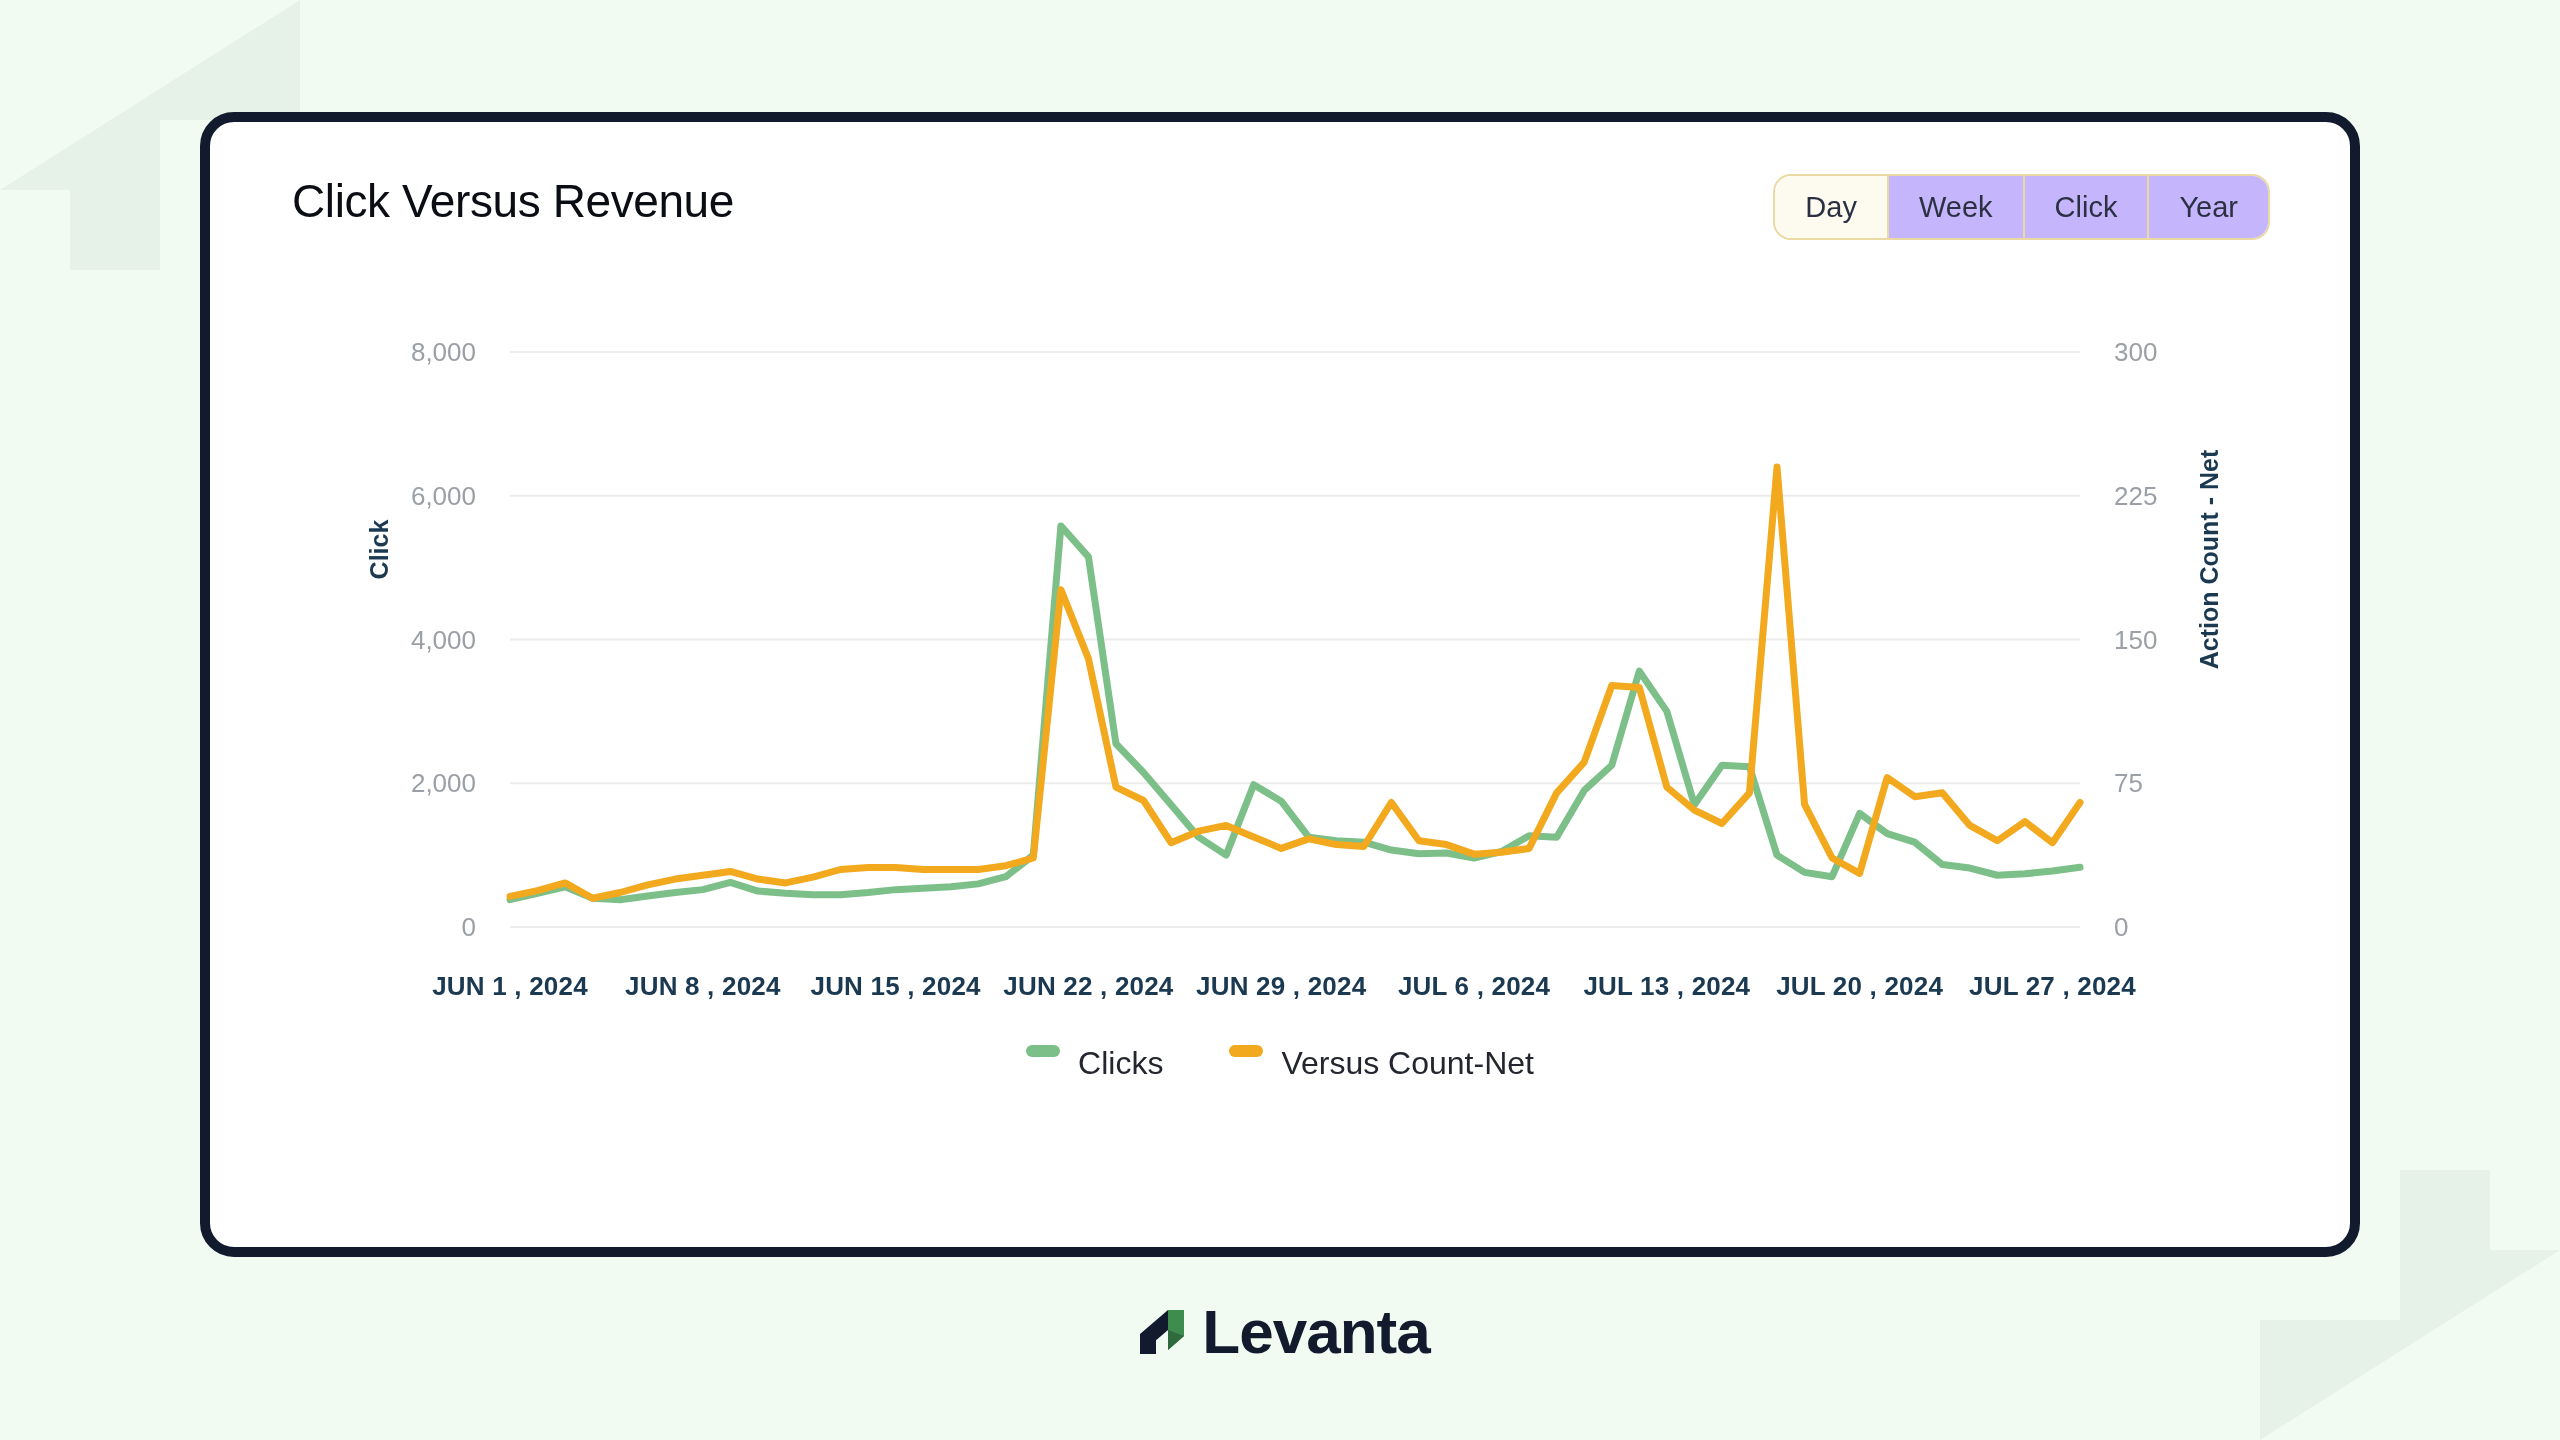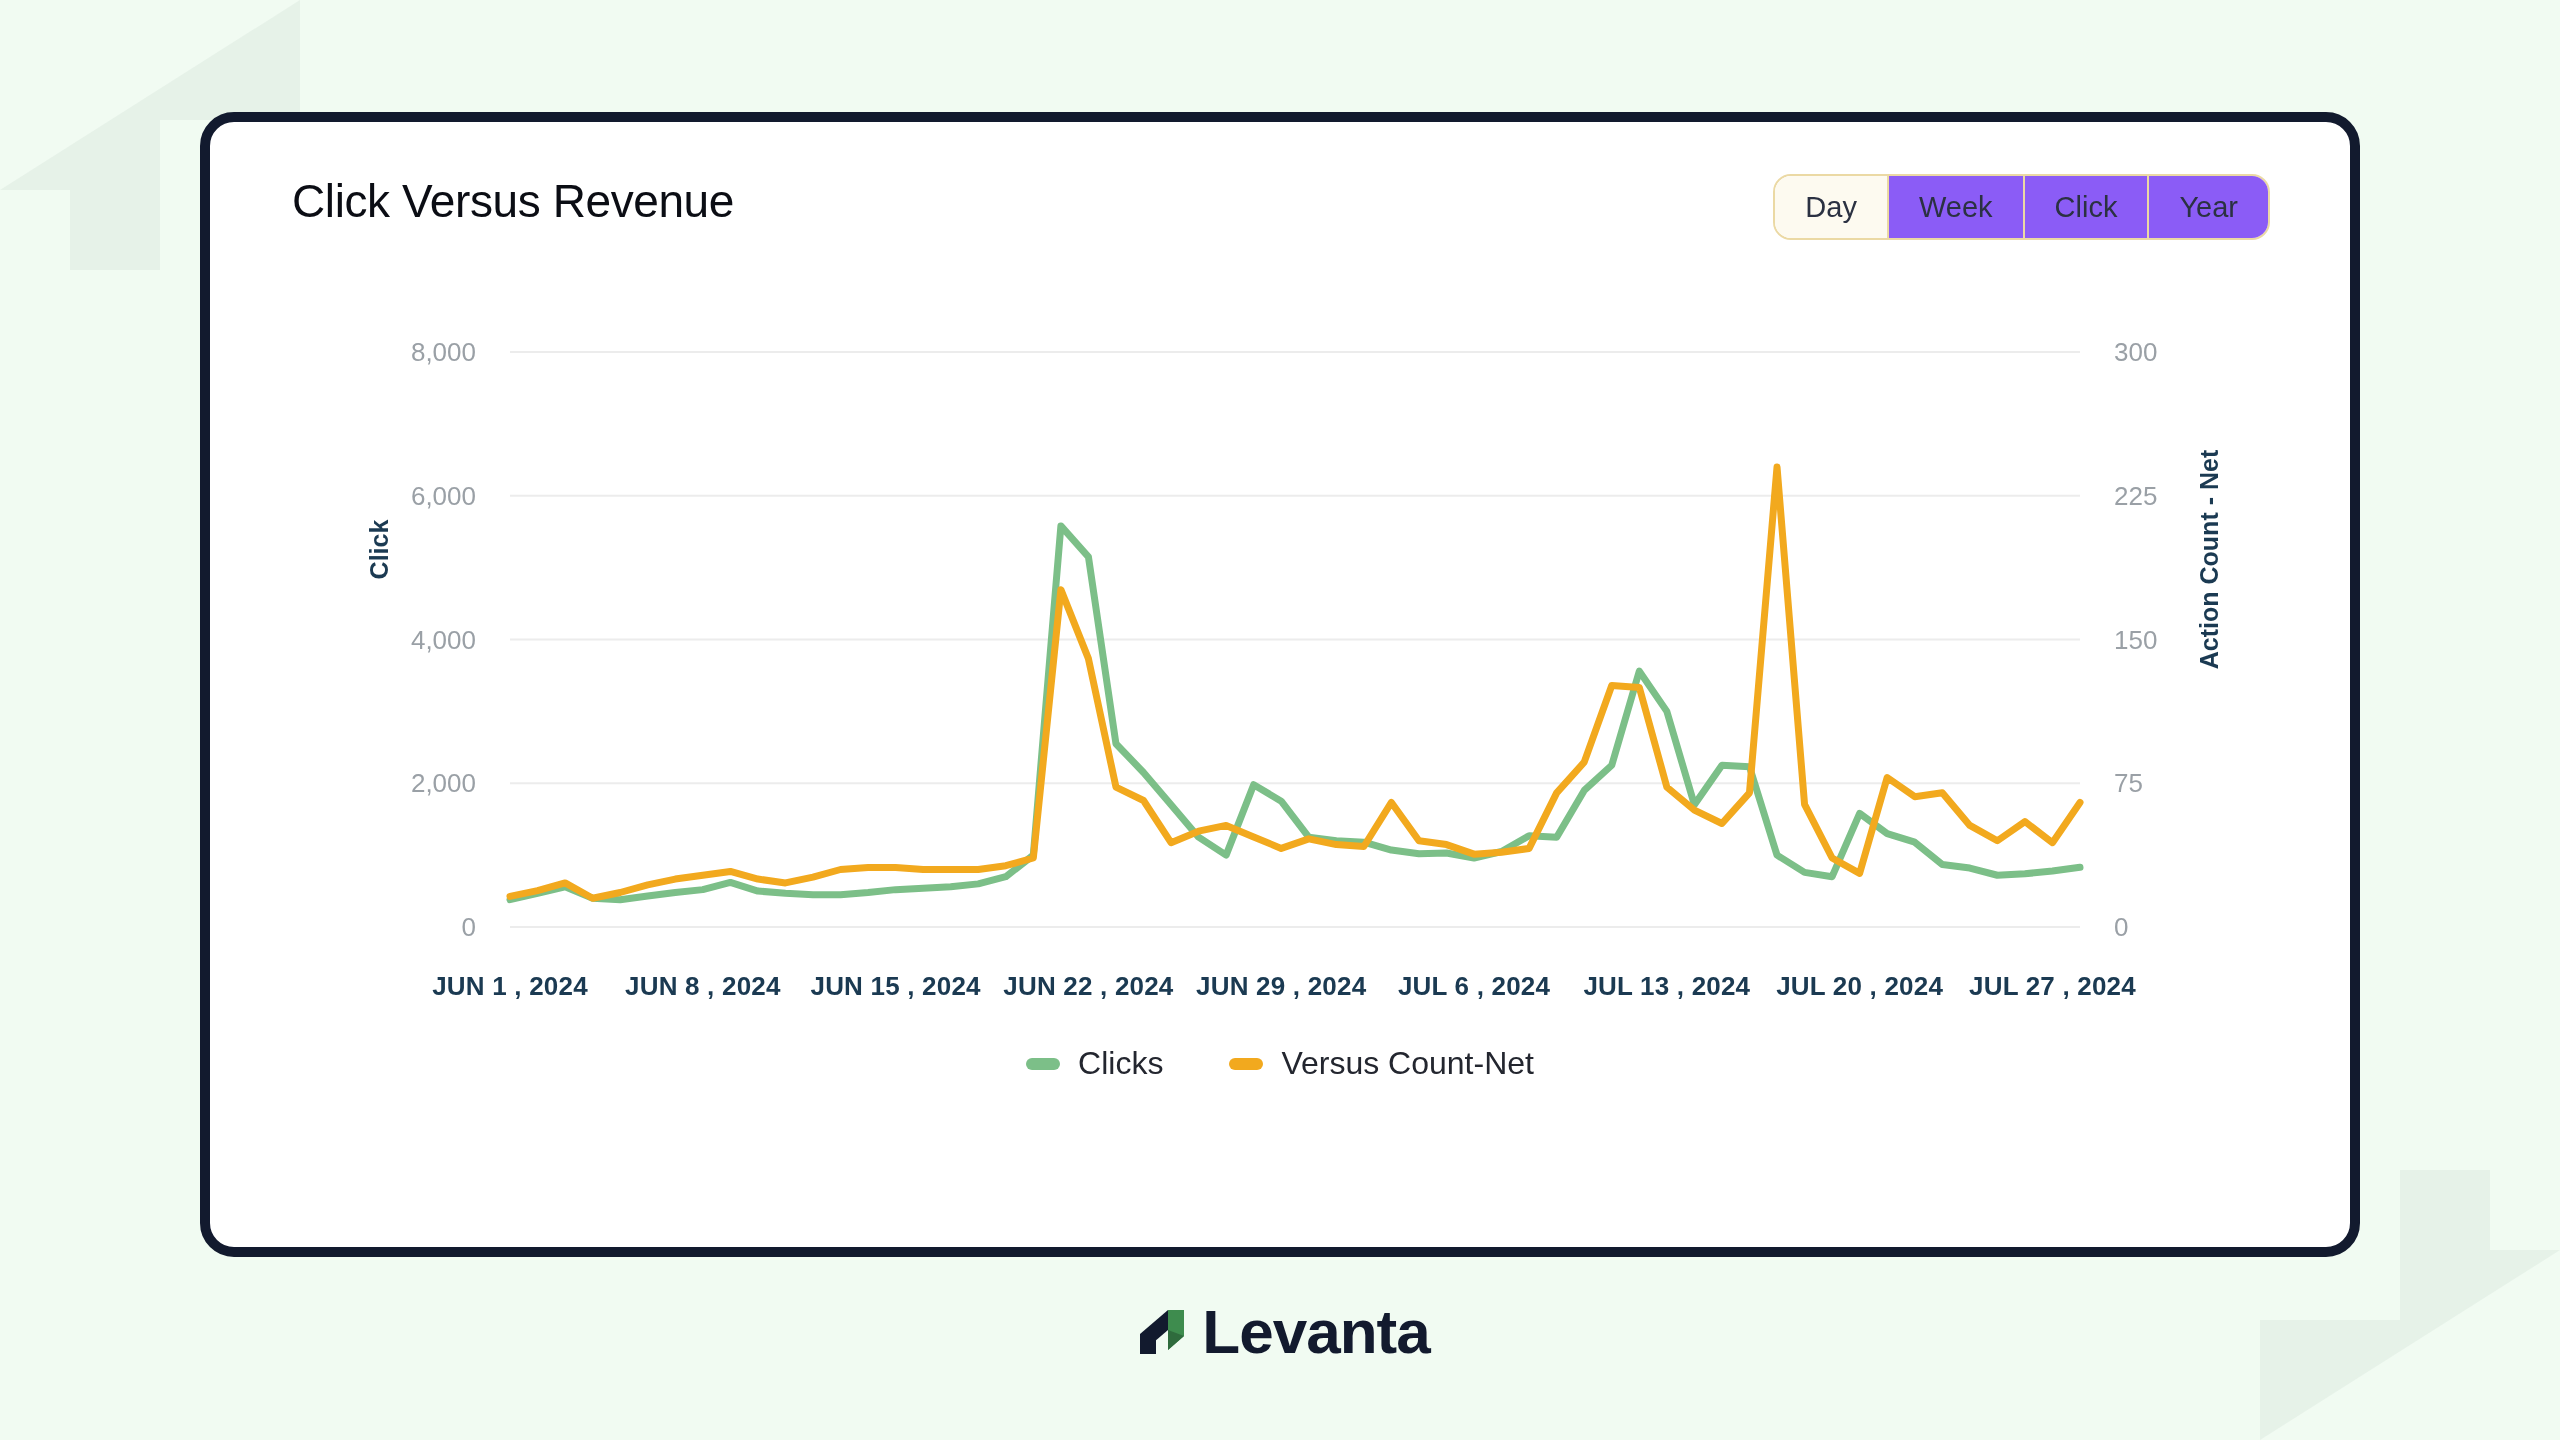--- a/index.html
+++ b/index.html
@@ -66,21 +66,21 @@
     border-radius: 18px;
     overflow: hidden;
     background: #FFFFFF;
   }
   .range-btn {
     padding: 0 30px;
     height: 62px;
     line-height: 62px;
     font-size: 29px;
     color: #2B3142;
-    background: #8b5cf6;
+    background: #c4b5fd;
     border-right: 2px solid #EBD9A4;
     cursor: pointer;
     white-space: nowrap;
     text-align: center;
     box-sizing: border-box;
   }
   .range-btn:last-child { border-right: none; }
   .range-btn.selected { background: #FDFAF0; }
 
   
@@ -128,21 +128,20 @@
     left: 0; right: 0;
     top: 1045px;
     display: flex;
     justify-content: center;
     align-items: center;
     gap: 66px;
     z-index: 3;
   }
   .legend-item {
     display: flex;
-    align-items: center;
     gap: 18px;
     cursor: pointer;
   }
   .legend-swatch {
     width: 34px;
     height: 12px;
     border-radius: 6px;
     display: block;
   }
   .legend-label {

